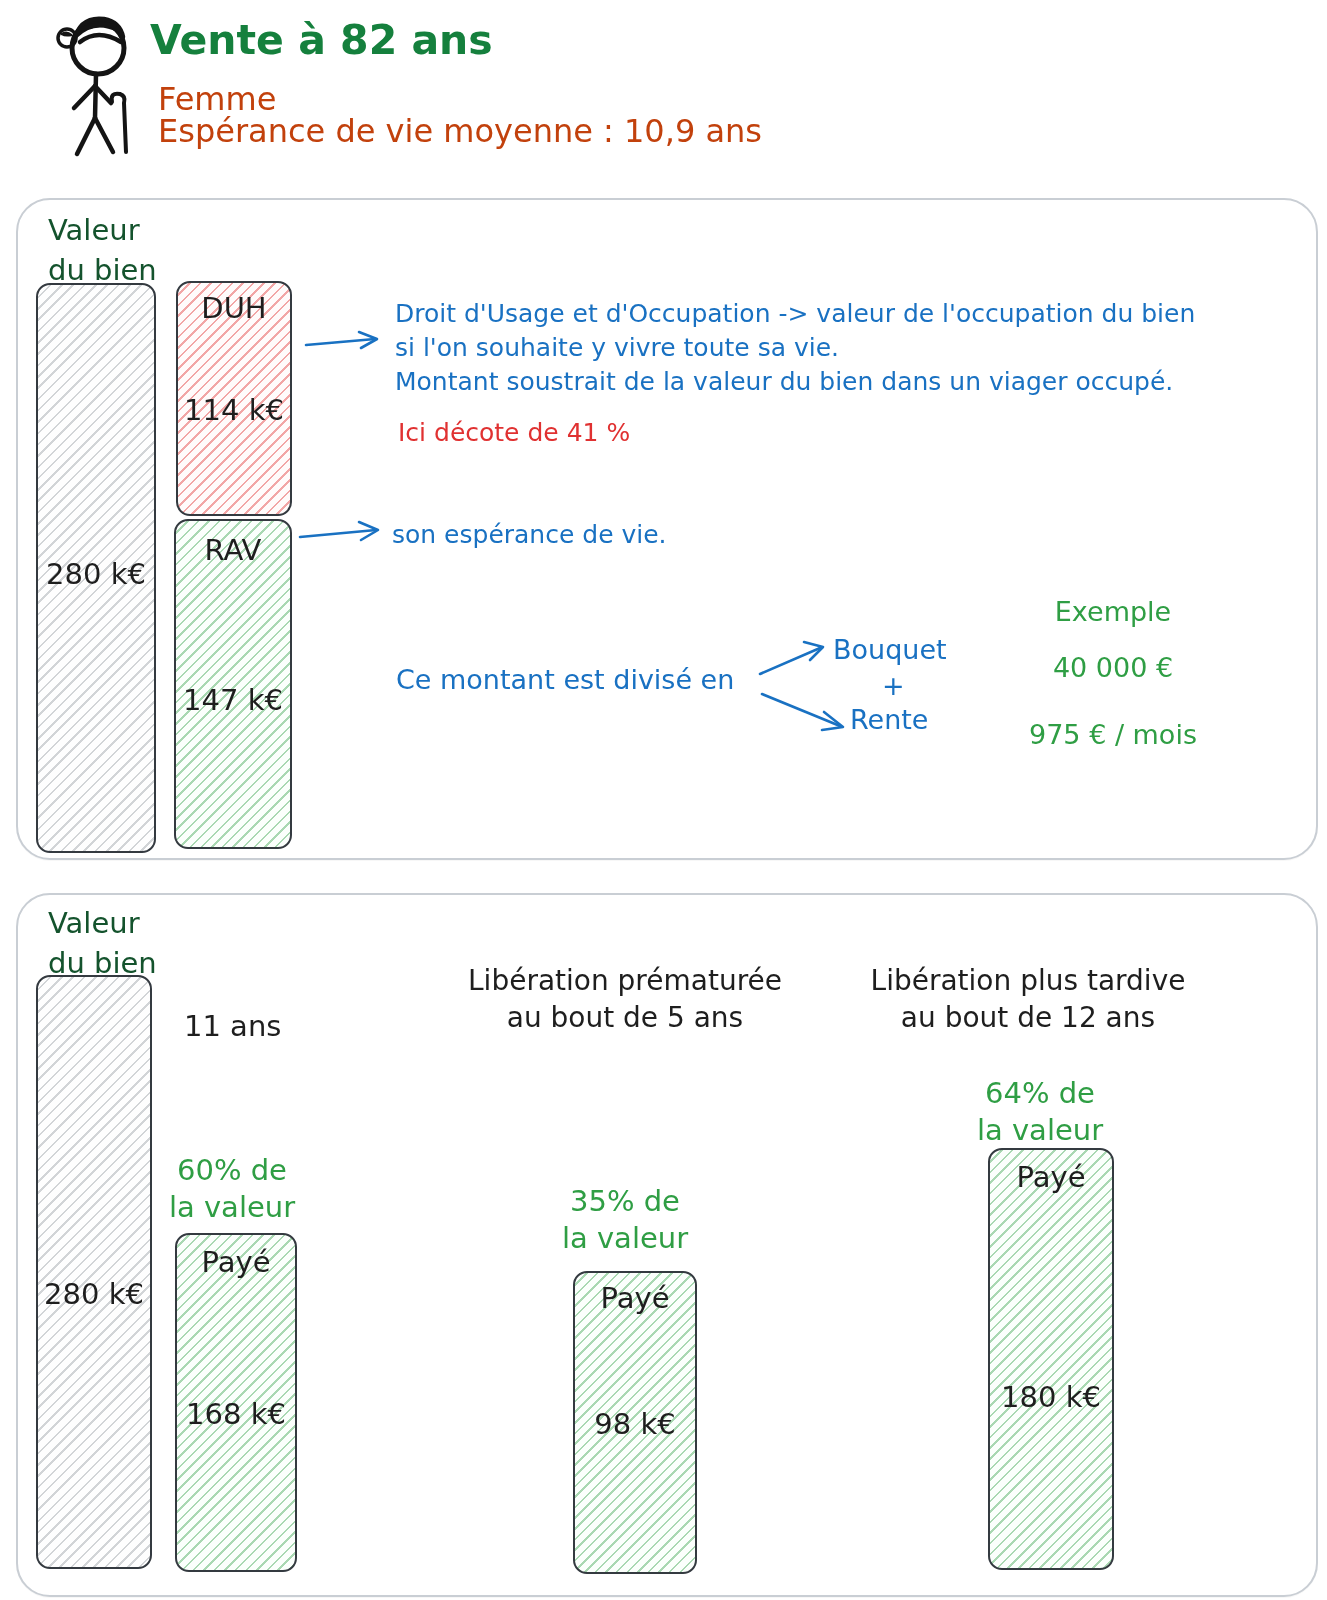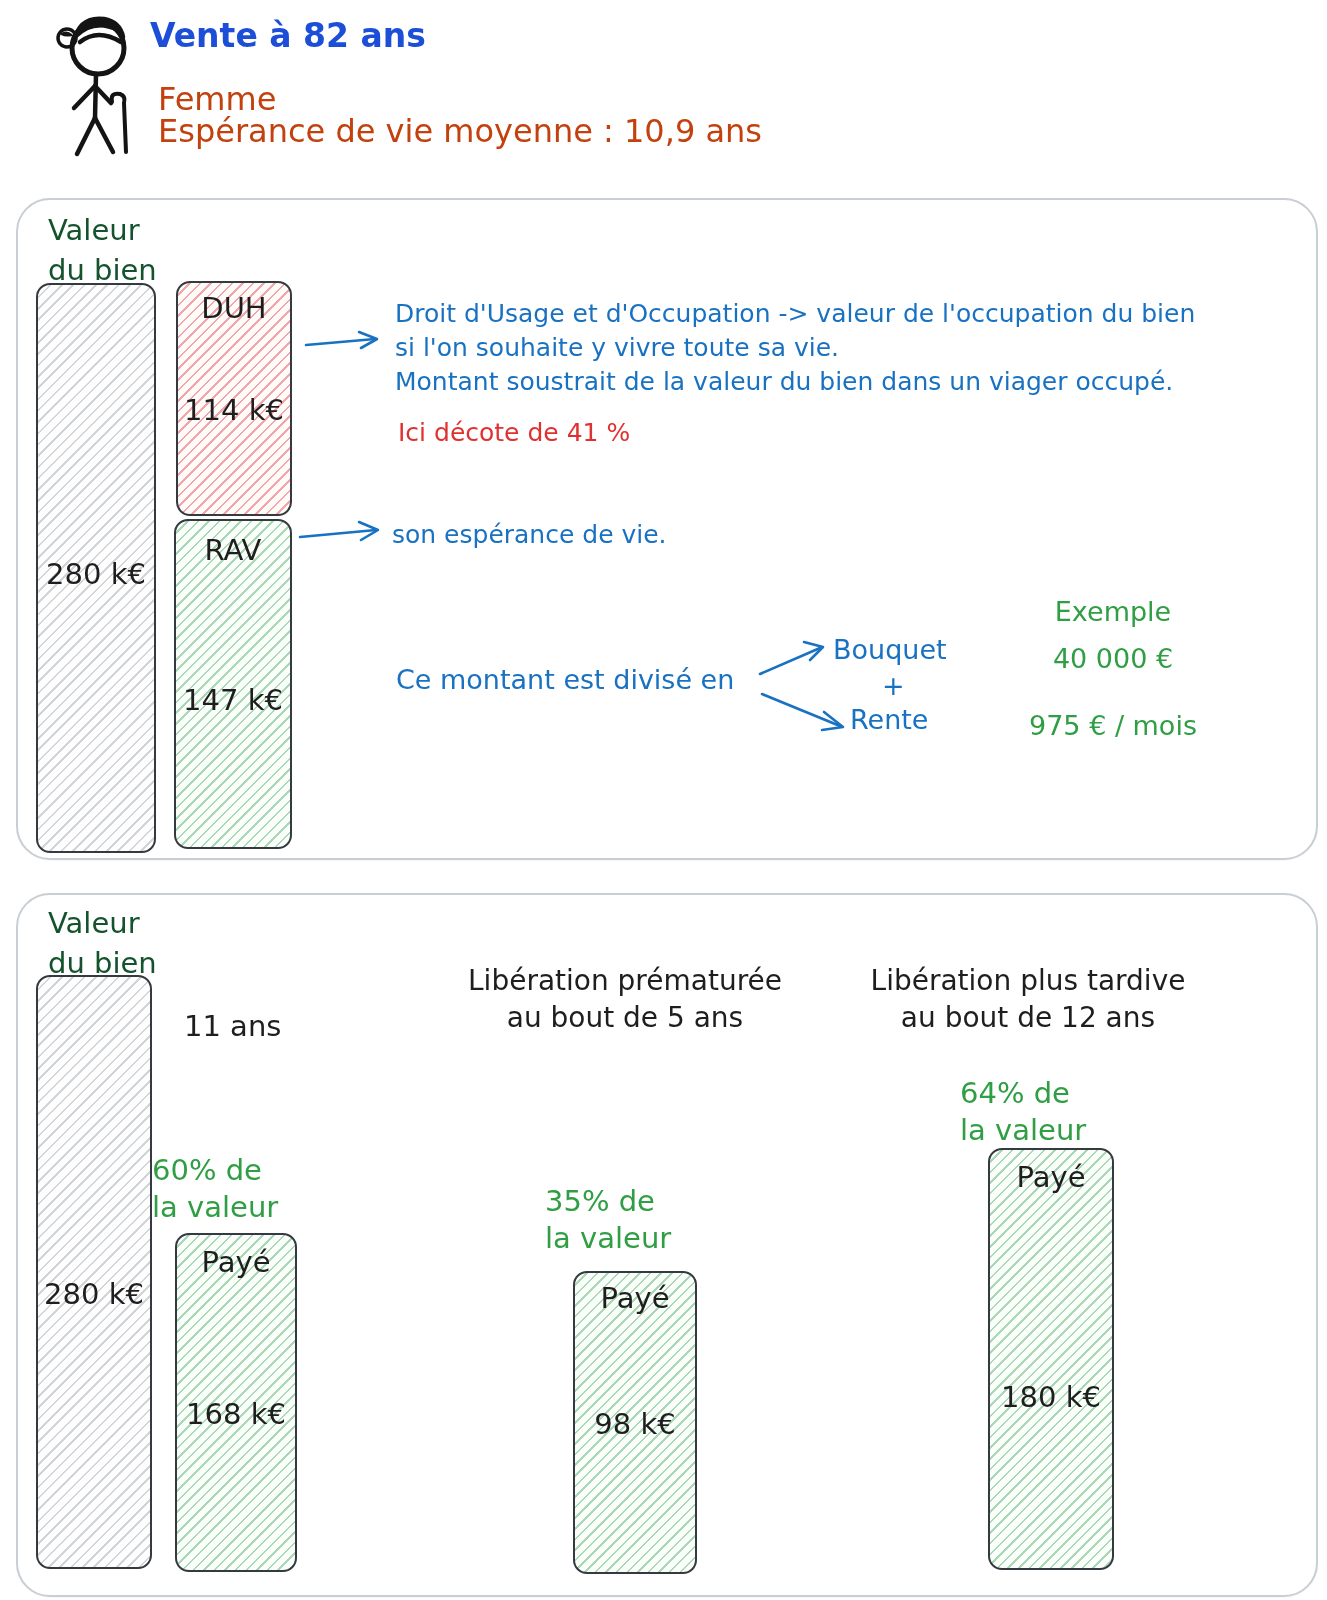--- a/index.html
+++ b/index.html
@@ -20,28 +20,28 @@
     background-color:#fefefe;
   }
   .hatch-gray{background-image:repeating-linear-gradient(135deg,rgba(108,117,125,0.30) 0 1.8px,transparent 1.8px 8px);}
   .hatch-red{background-color:#fffbfb;background-image:repeating-linear-gradient(135deg,rgba(224,49,49,0.42) 0 1.8px,transparent 1.8px 7.5px);}
   .hatch-green{background-color:#fbfffc;background-image:repeating-linear-gradient(135deg,rgba(47,158,68,0.40) 0 1.8px,transparent 1.8px 7.5px);}
   .bar-label{
     position:absolute;left:0;right:0;text-align:center;
     font-size:29px;color:#1e1e1e;white-space:nowrap;
   }
   
-  .title{font-size:33px;font-weight:bold;color:#1d4ed8;white-space:nowrap;}
+  .title{font-size:41px;font-weight:bold;color:#15803d;white-space:nowrap;}
   .sub{font-size:32px;color:#c2410c;white-space:nowrap;}
   .axis-label{font-size:29px;color:#14532d;line-height:40px;white-space:nowrap;}
   .note-blue{font-size:25px;color:#1971c2;line-height:34px;white-space:nowrap;}
   .note-red{font-size:25px;color:#e03131;white-space:nowrap;margin-top:12px;}
   .blue-word{font-size:27px;color:#1971c2;white-space:nowrap;}
   .green-text{font-size:27px;color:#2f9e44;white-space:nowrap;}
-  .pct{font-size:29px;color:#2f9e44;line-height:37px;text-align:left;white-space:nowrap;}
+  .pct{font-size:29px;color:#2f9e44;line-height:37px;text-align:center;white-space:nowrap;}
   .heading{font-size:28px;color:#1e1e1e;line-height:37px;text-align:center;white-space:nowrap;}
   svg{display:block;}
 </style>
 </head>
 <body>
 
 <div id="stage">
 
   <svg class="abs" style="left:36px;top:4px" width="116" height="154" viewBox="0 0 116 154">
     <g fill="none" stroke="#141414" stroke-width="4.5" stroke-linecap="round">
@@ -117,21 +117,21 @@
       <path d="M10 56 L88 88"></path>
       <path d="M72 74 L91 89 L70 92"></path>
     </g>
   </svg>
   <div class="abs blue-word" style="left:833px;top:634px">Bouquet</div>
   <div class="abs blue-word" style="left:882px;top:670px">+</div>
   <div class="abs blue-word" style="left:850px;top:704px">Rente</div>
 
   <div class="abs" style="left:1013px;top:596px;width:200px;text-align:center">
     <div class="green-text" style="display:inline-block">Exemple</div>
-    <div class="green-text" style="margin-top:16px">40 000 €</div>
+    <div class="green-text" style="margin-top:25px">40 000 €</div>
     <div class="green-text" style="margin-top:36px">975 € / mois</div>
   </div>
 
   <div class="panel" style="left:16px;top:893px;width:1298px;height:700px"></div>
 
   <div class="abs axis-label" style="left:48px;top:903px">
     <div>Valeur</div>
     <div>du bien</div>
   </div>
 

